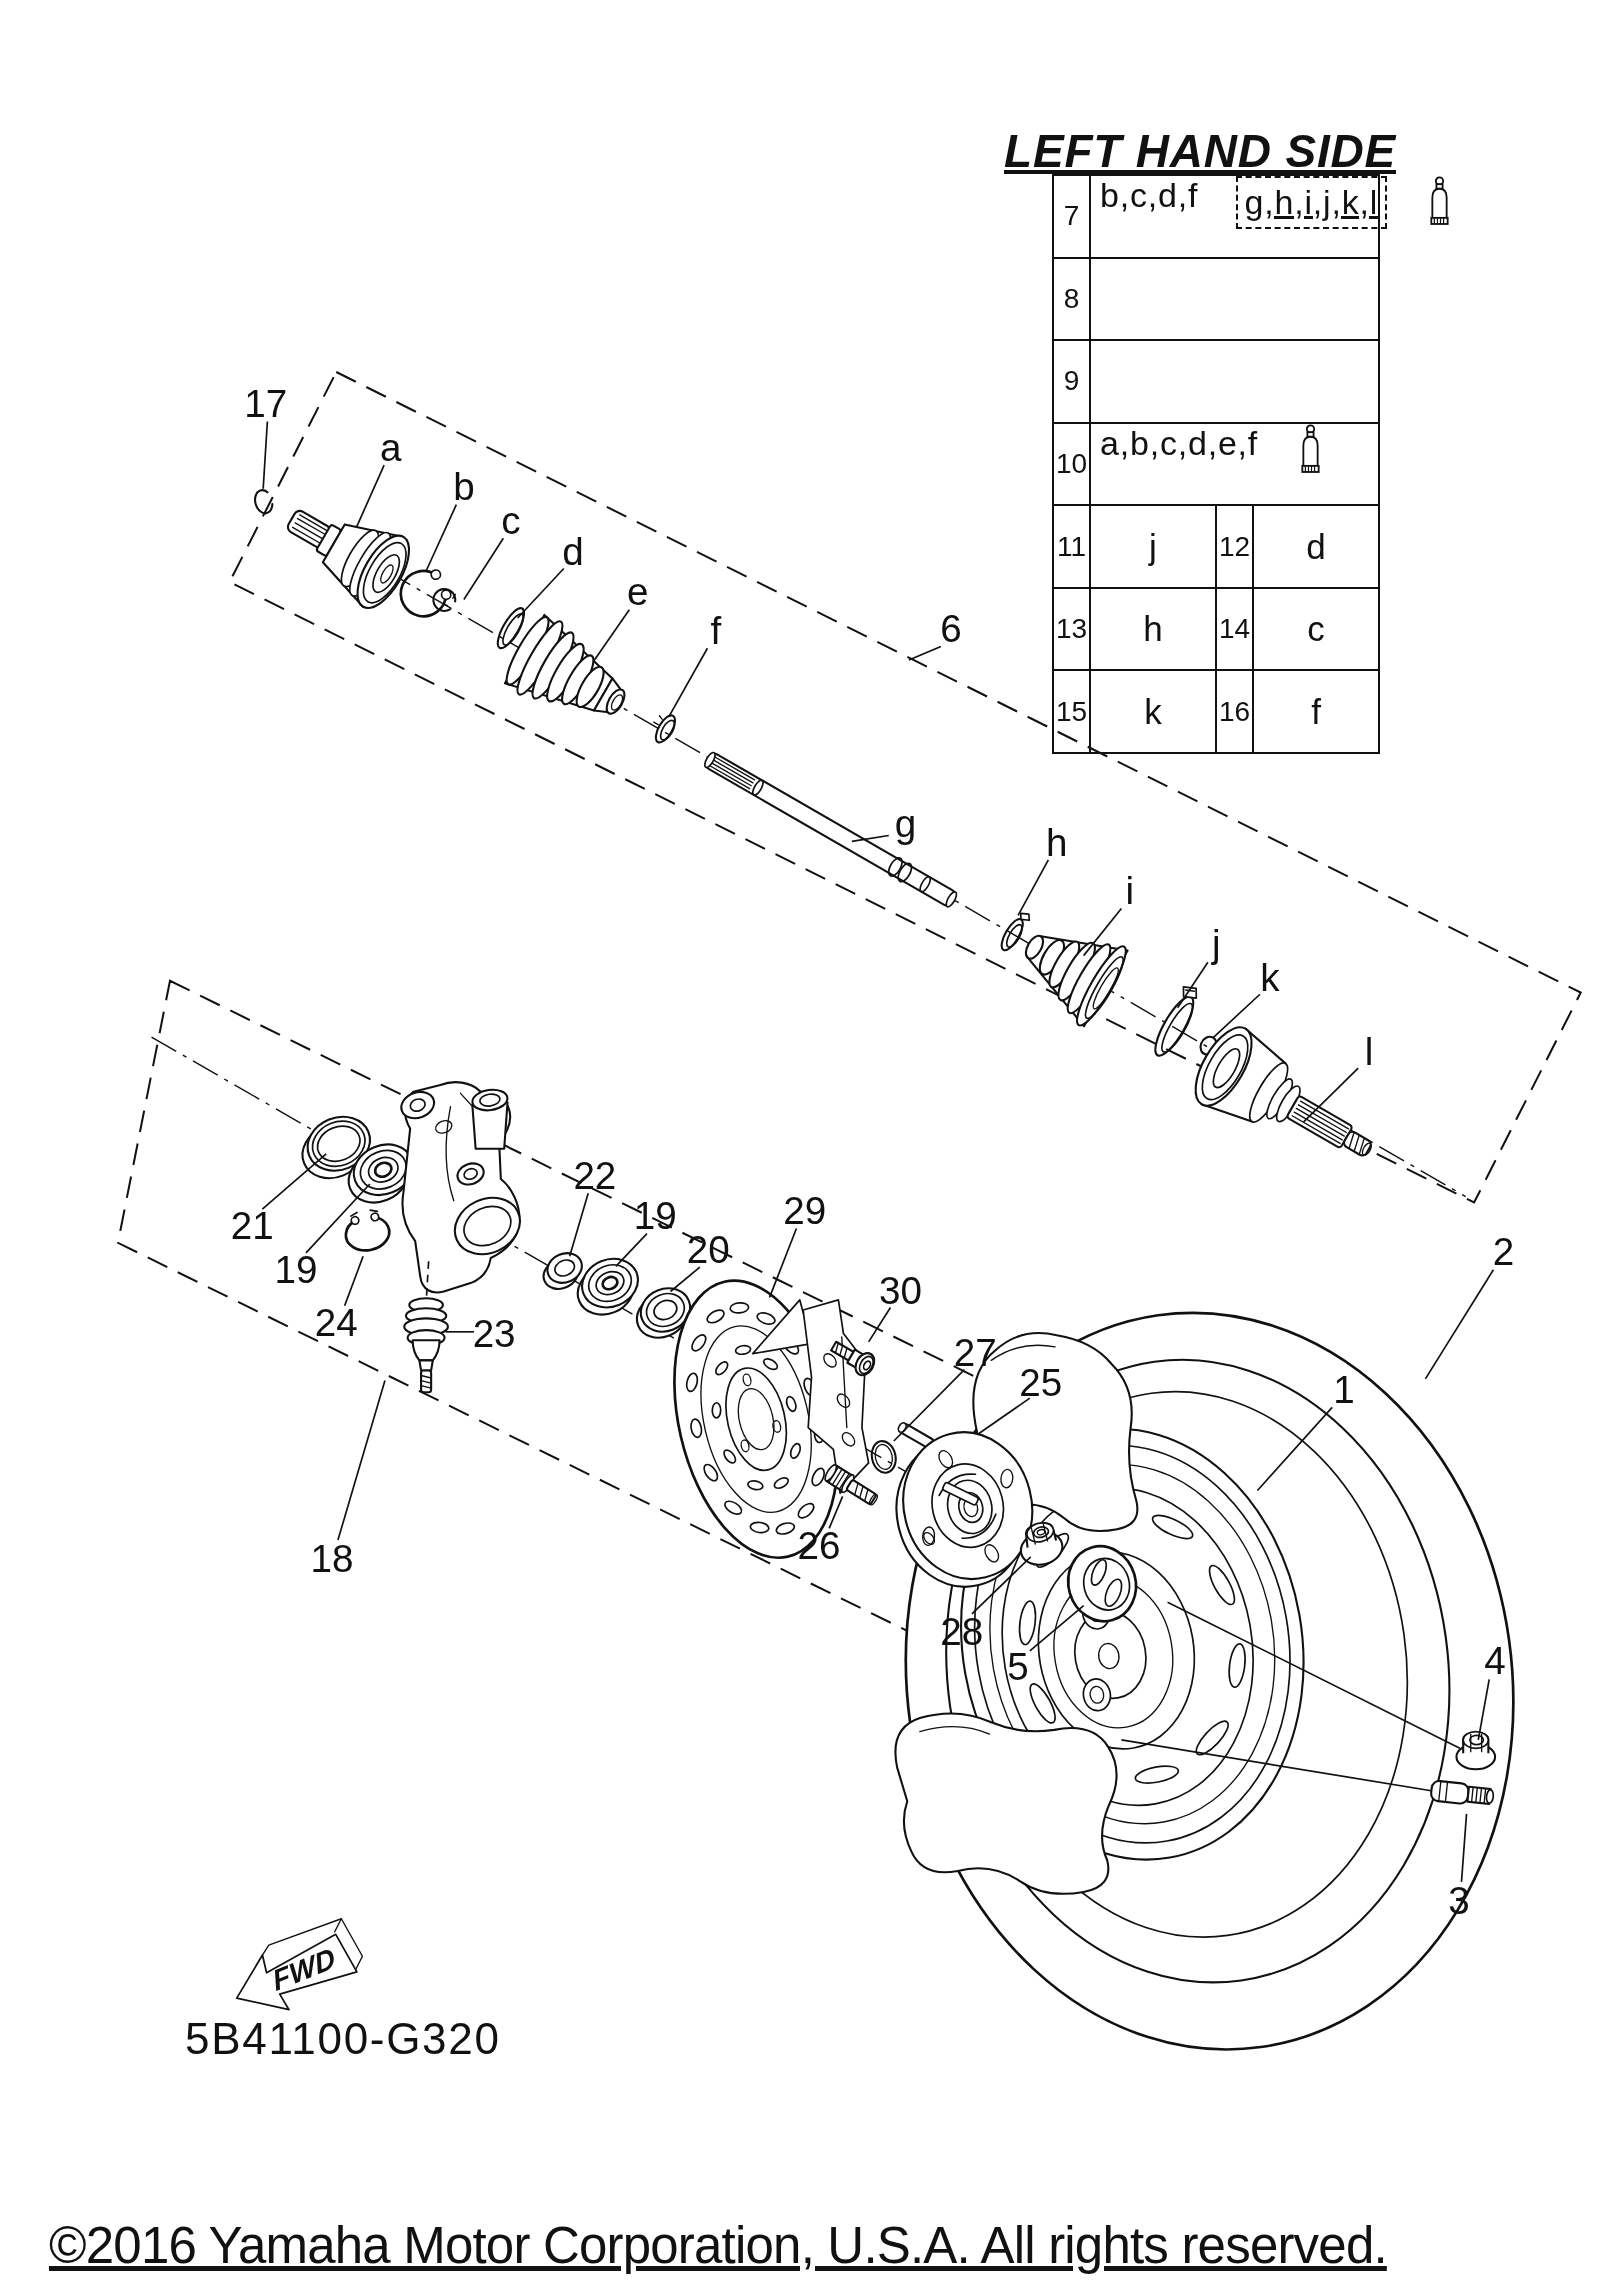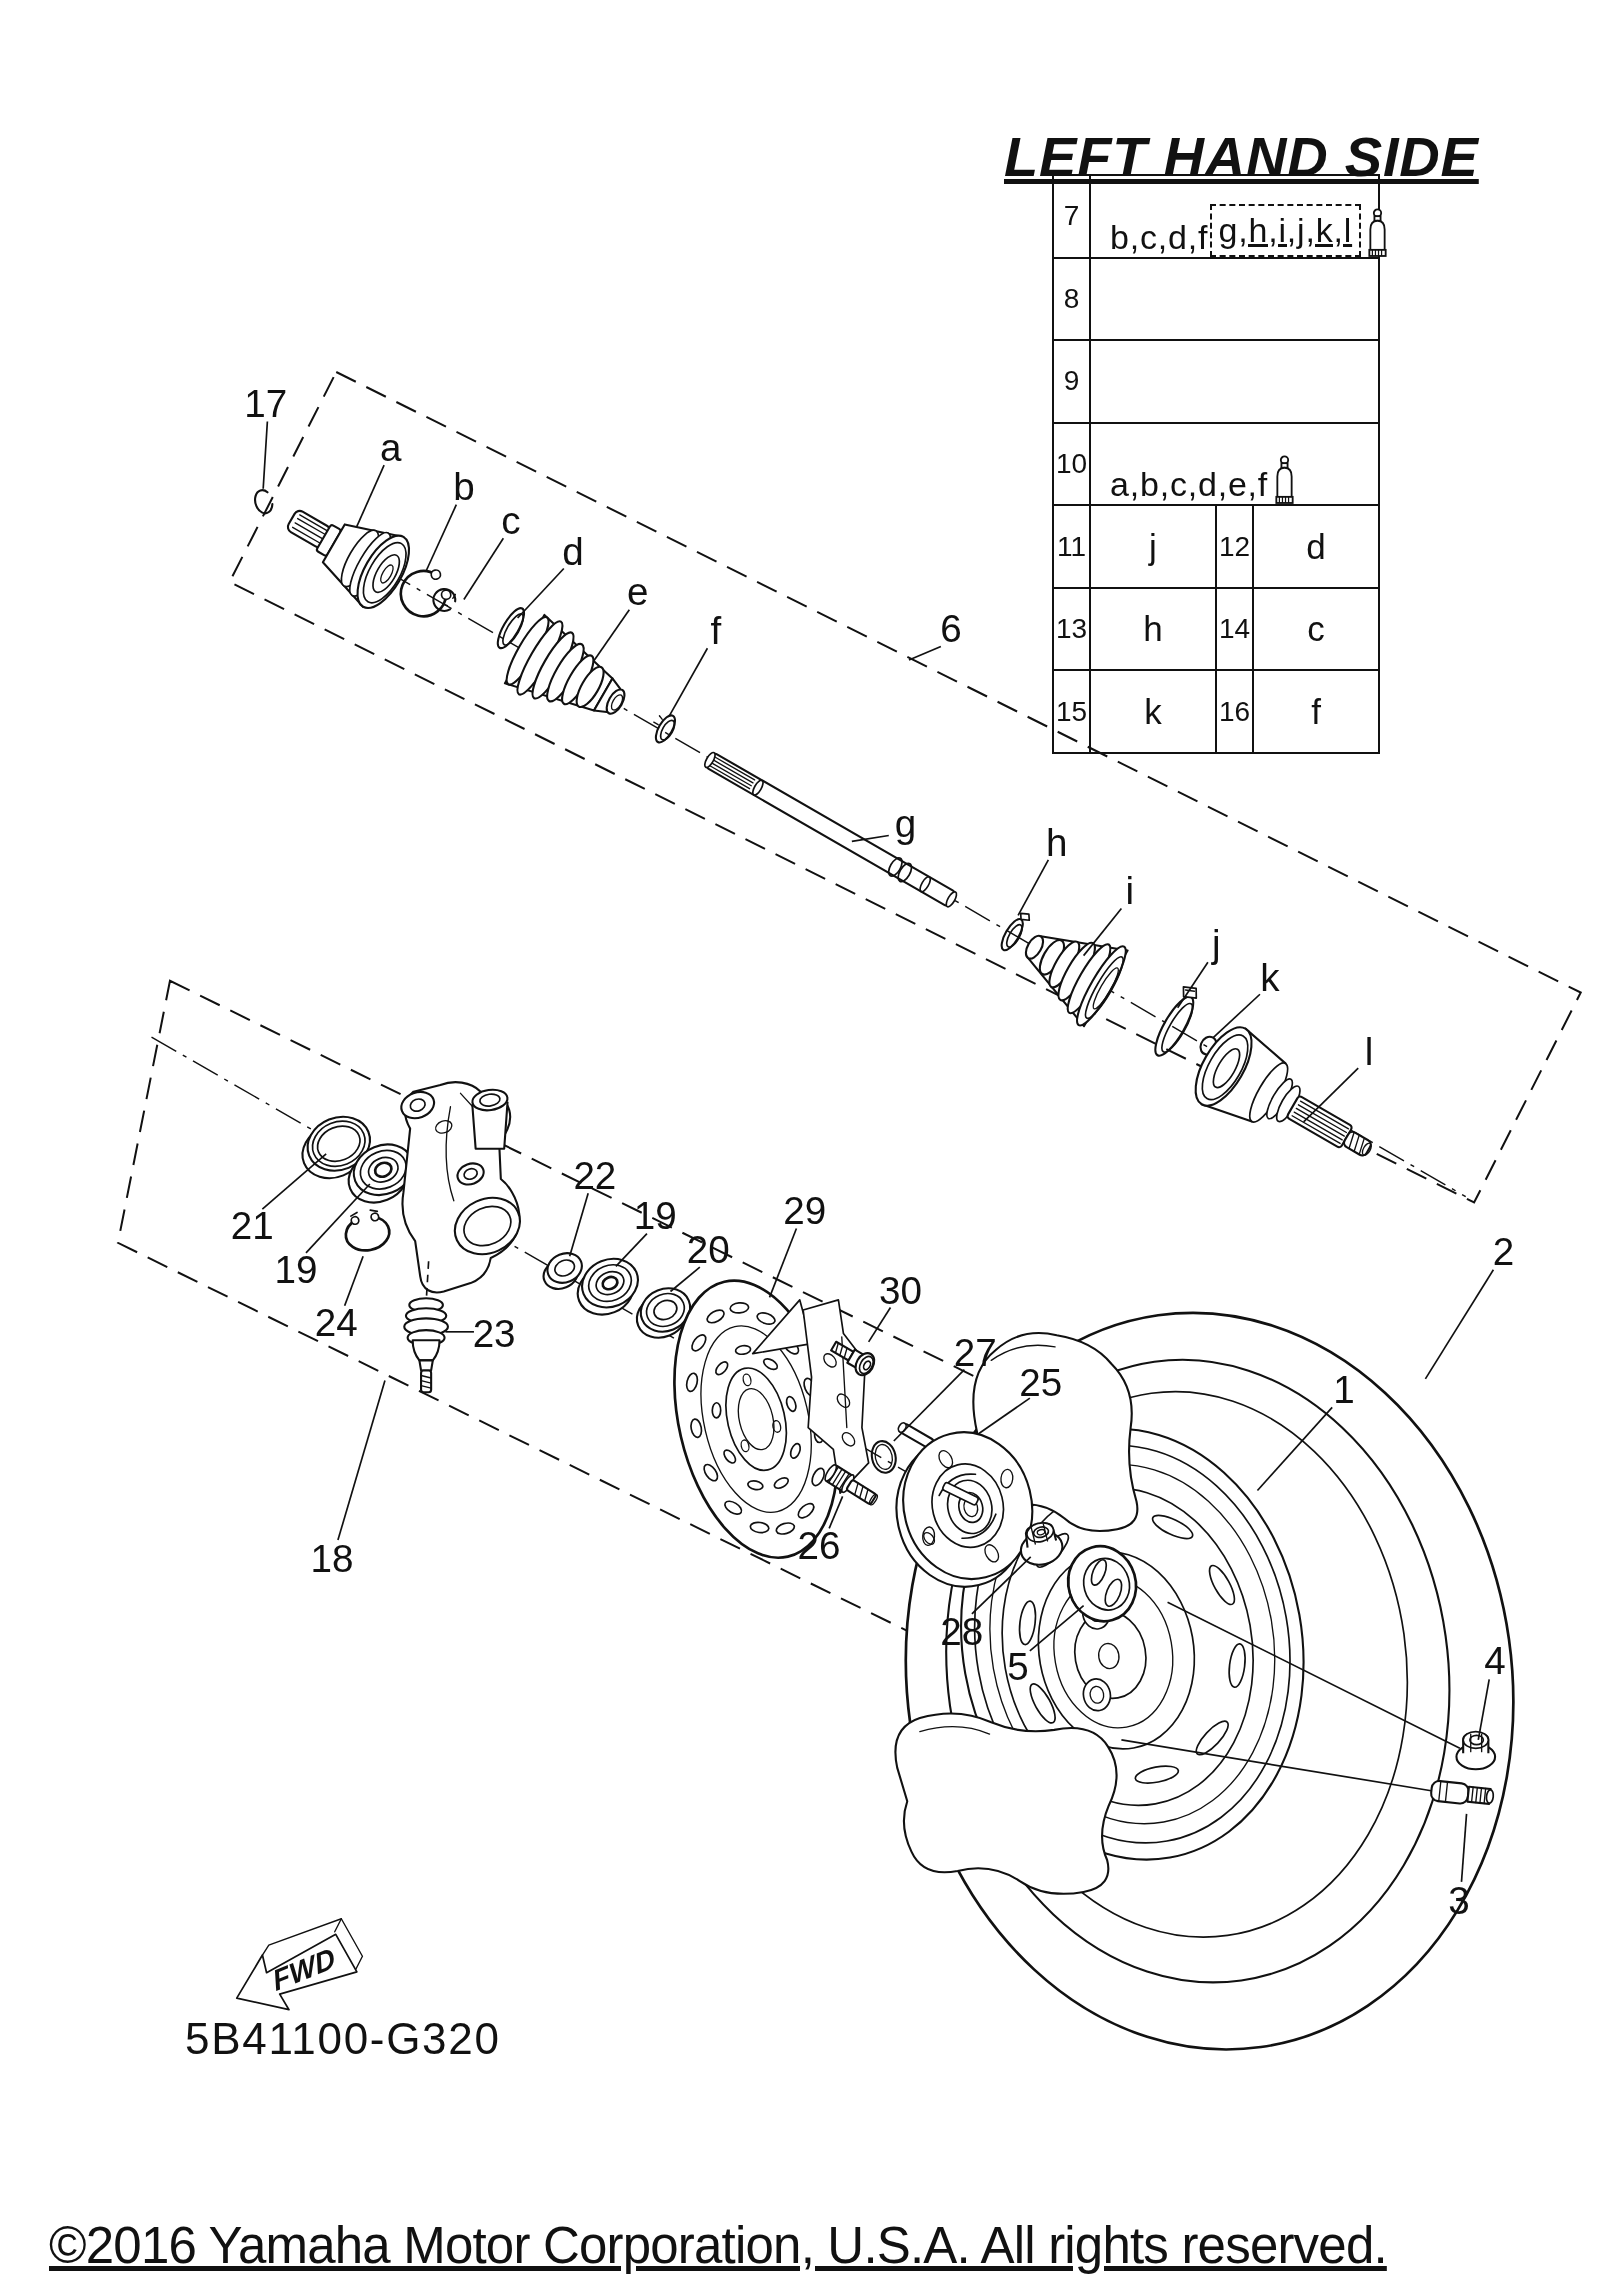--- a/index.html
+++ b/index.html
@@ -1,31 +1,31 @@
 <!DOCTYPE html>
 <html style="font-size:13.4px"><head>
 <meta charset="utf-8">
 <style>
   html,body{margin:0;padding:0;background:#e8e8e8;}
   .page{position:relative;width:1613px;height:2295px;background:#ffffff;overflow:hidden;
         font-family:"Liberation Sans",sans-serif;color:#111;}
   svg text{font-family:"Liberation Sans",sans-serif;}
   
   .title{position:absolute;left:1004px;top:124px;width:386px;text-align:left;
-         font-size:56px;font-style:italic;font-weight:bold;letter-spacing:0.8px;
+         font-size:46px;font-style:italic;font-weight:bold;letter-spacing:0.8px;
          text-decoration:underline;white-space:nowrap;}
   
   .legend{position:absolute;left:1052px;top:174px;width:328px;height:580px;
           border:2.5px solid #111;box-sizing:border-box;display:flex;flex-direction:column;}
   .lrow{flex:1;display:flex;align-items:stretch;border-top:2.5px solid #111;}
   .lrow:first-child{border-top:none;}
   .lnum{width:35px;flex:0 0 35px;border-right:2.5px solid #111;display:flex;align-items:center;
         justify-content:center;font-size:28px;}
   .lnum.l2{border-left:2.5px solid #111;}
-  .lletters{flex:1;display:flex;align-items:flex-end;padding-left:19px;font-size:34px;letter-spacing:0.8px;}
+  .lletters{flex:1;display:flex;align-items:flex-start;padding-left:9px;font-size:34px;letter-spacing:0.8px;gap:36px;}
   .lletter{flex:1;display:flex;align-items:center;justify-content:center;font-size:35px;}
   .boxed{border:2.1px dashed #111;padding:5px 6.7px;margin-left:1.7px;text-decoration:underline;}
   .tube{width:23px;height:49px;margin-left:5px;flex:0 0 auto;}
   
   .drawnum{position:absolute;left:185px;top:2014px;font-size:44px;letter-spacing:1.7px;}
   .copyright{position:absolute;left:49px;top:2216px;width:1529px;font-size:51px;
              letter-spacing:-0.8px;white-space:nowrap;text-decoration:underline;}
   
   .ln{fill:none;stroke:#111;stroke-width:2.5;stroke-linecap:round;stroke-linejoin:round;}
   .wf{fill:#fff;stroke:#111;stroke-width:2.5;stroke-linejoin:round;}

